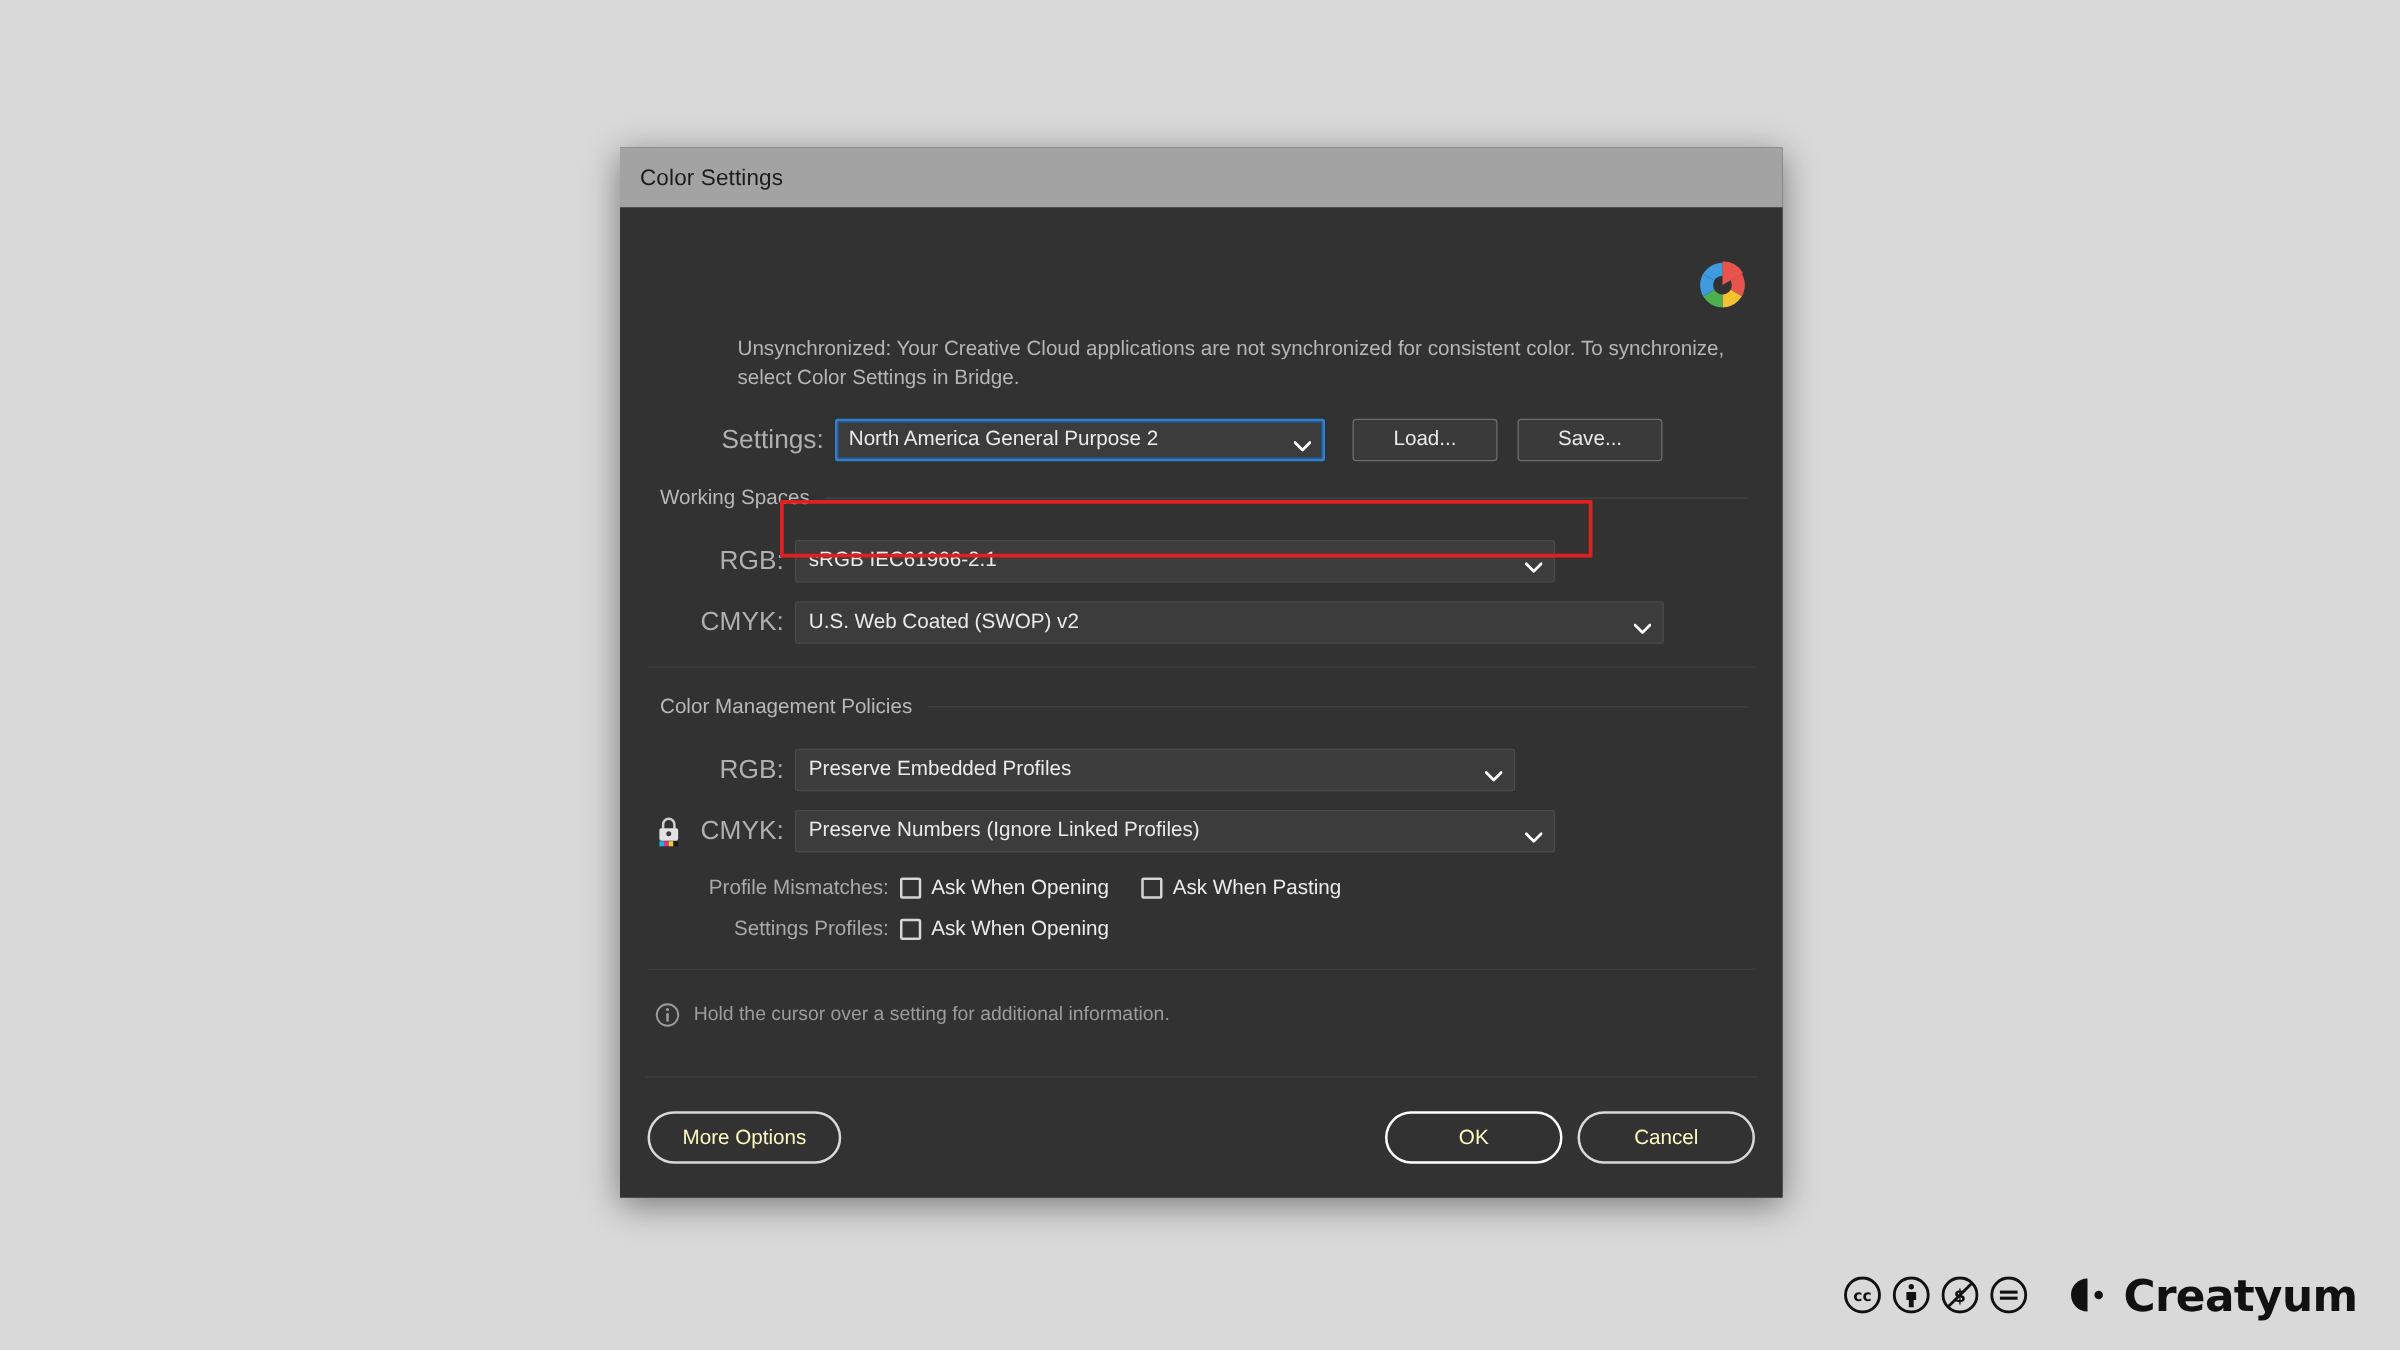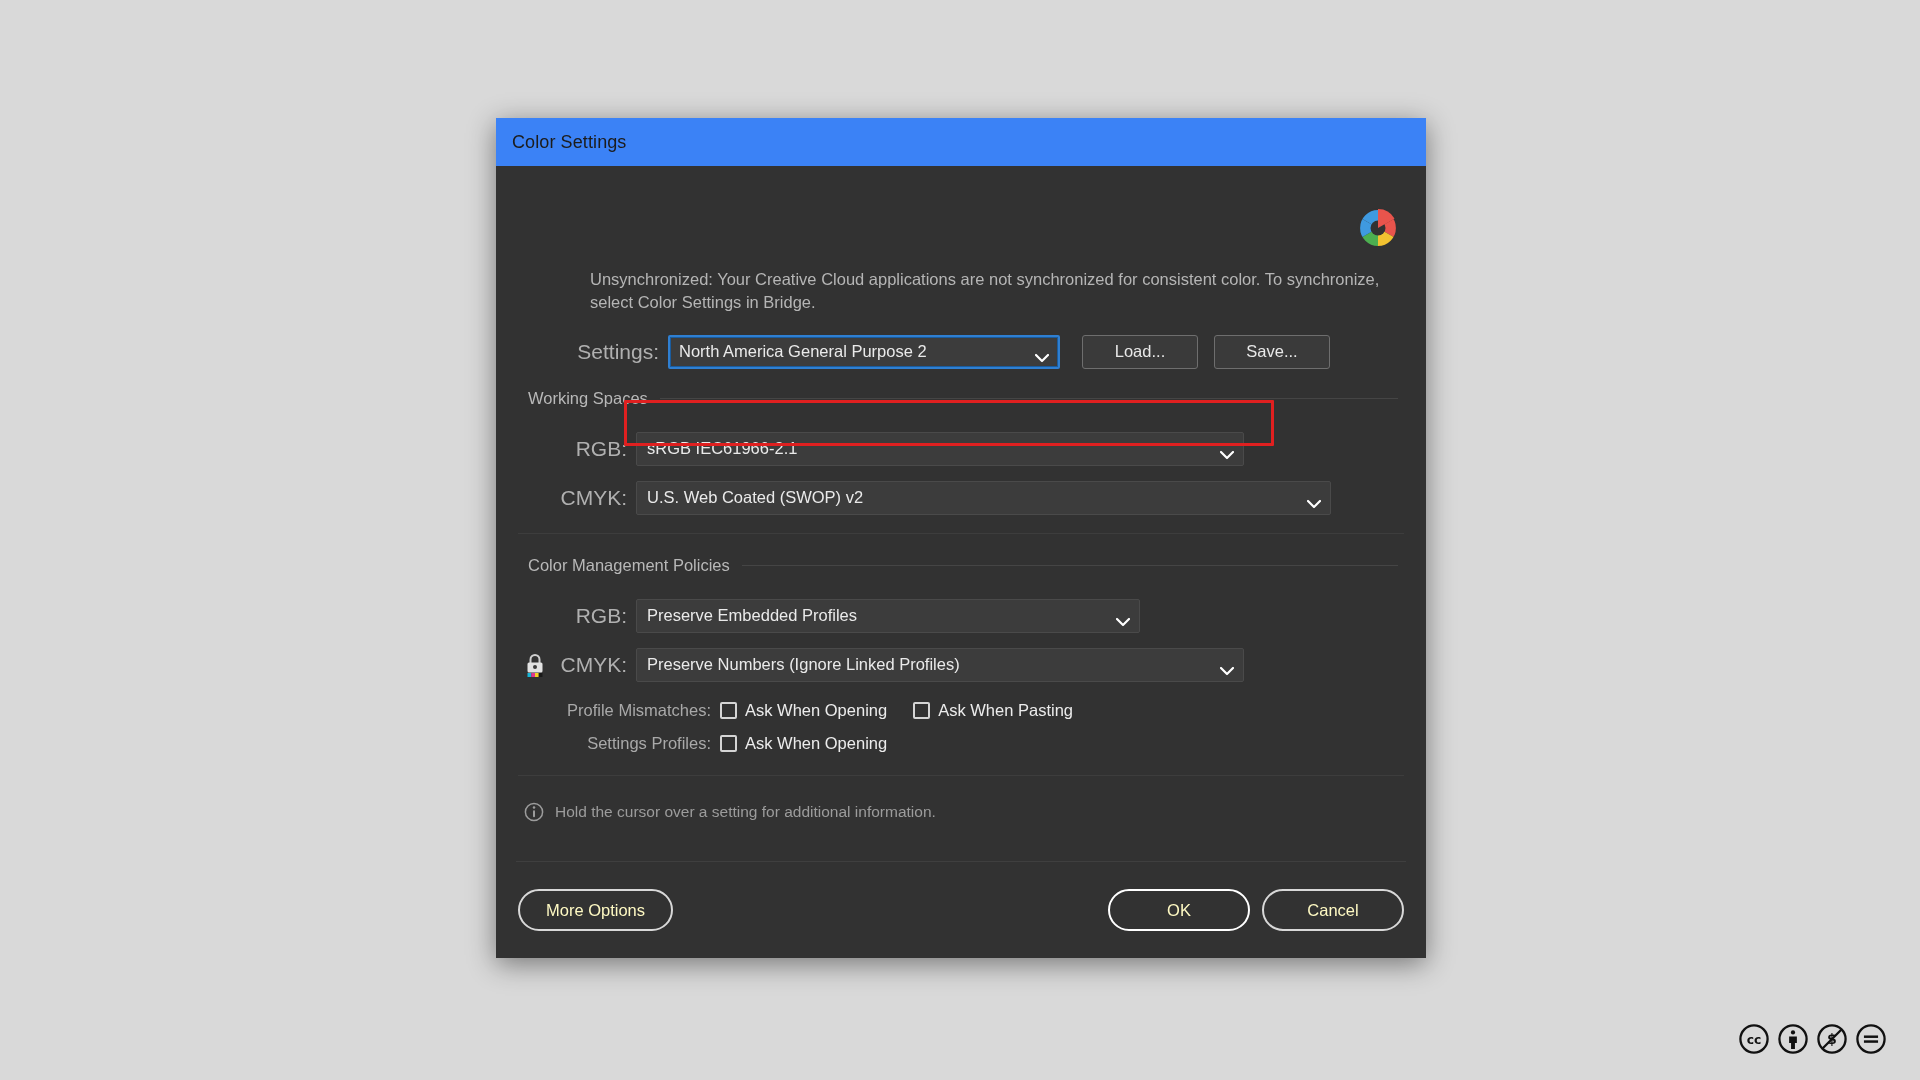--- a/index.html
+++ b/index.html
@@ -15,21 +15,21 @@
   .dialog {
     position: absolute;
     left: 496px; top: 118px;
     width: 930px; height: 840px;
     background: #323232;
     box-shadow: 0 6px 26px rgba(0,0,0,.45);
     display: flex; flex-direction: column;
   }
   .titlebar {
     height: 48px; flex: 0 0 48px;
-    background: #3b82f6;
+    background: #a3a3a3;
     display: flex; align-items: center;
     padding-left: 16px;
   }
   .titlebar-text {
     font-size: 18px; color: #1c1c1c; letter-spacing: .1px;
   }
   .dialog-body {
     flex: 1 1 auto;
     background: #323232;
     padding: 24px 22px 0 22px;
@@ -230,21 +230,21 @@
 
       <div class="section" style="margin-top:22px;">
         <div class="section-head">
           <span class="section-title">Color Management Policies</span>
           <span class="section-rule"></span>
         </div>
         <div class="group-box" style="padding-bottom:22px;">
 
           <div class="row">
             <span class="row-label" style="width:118px;">RGB:</span>
-            <div class="field" style="width:504px;">
+            <div class="field" style="width:576px;">
               <span>Preserve Embedded Profiles</span>
               <span class="chev">
                 <svg viewBox="0 0 14 9" width="14" height="9">
                     <path d="M1 1.5 L7 7.5 L13 1.5" fill="none" stroke="#ffffff" stroke-width="2.2" stroke-linecap="round" stroke-linejoin="round"></path>
                   </svg>
               </span>
             </div>
           </div>
 
           <div class="row" style="margin-top:15px;">
@@ -335,15 +335,24 @@
         </svg>
       </span>
       <span>
         <svg viewBox="0 0 34 34" width="30" height="30">
           <circle cx="17" cy="17" r="15.4" fill="none" stroke="#111" stroke-width="2.6"></circle>
           <rect x="9" y="13" width="16" height="2.8" fill="#111"></rect>
           <rect x="9" y="18.5" width="16" height="2.8" fill="#111"></rect>
         </svg>
       </span>
     </div>
+    <div class="brand">
+      <span>
+        <svg viewBox="0 0 42 34" width="40" height="32">
+          <path d="M21 3 A14 14 0 0 0 21 31 Z" fill="#111"></path>
+          <circle cx="30.5" cy="17" r="3.6" fill="#111"></circle>
+        </svg>
+      </span>
+      <span class="brand-text">Creatyum</span>
+    </div>
   </div>
 
 </div>
 
 </body></html>

